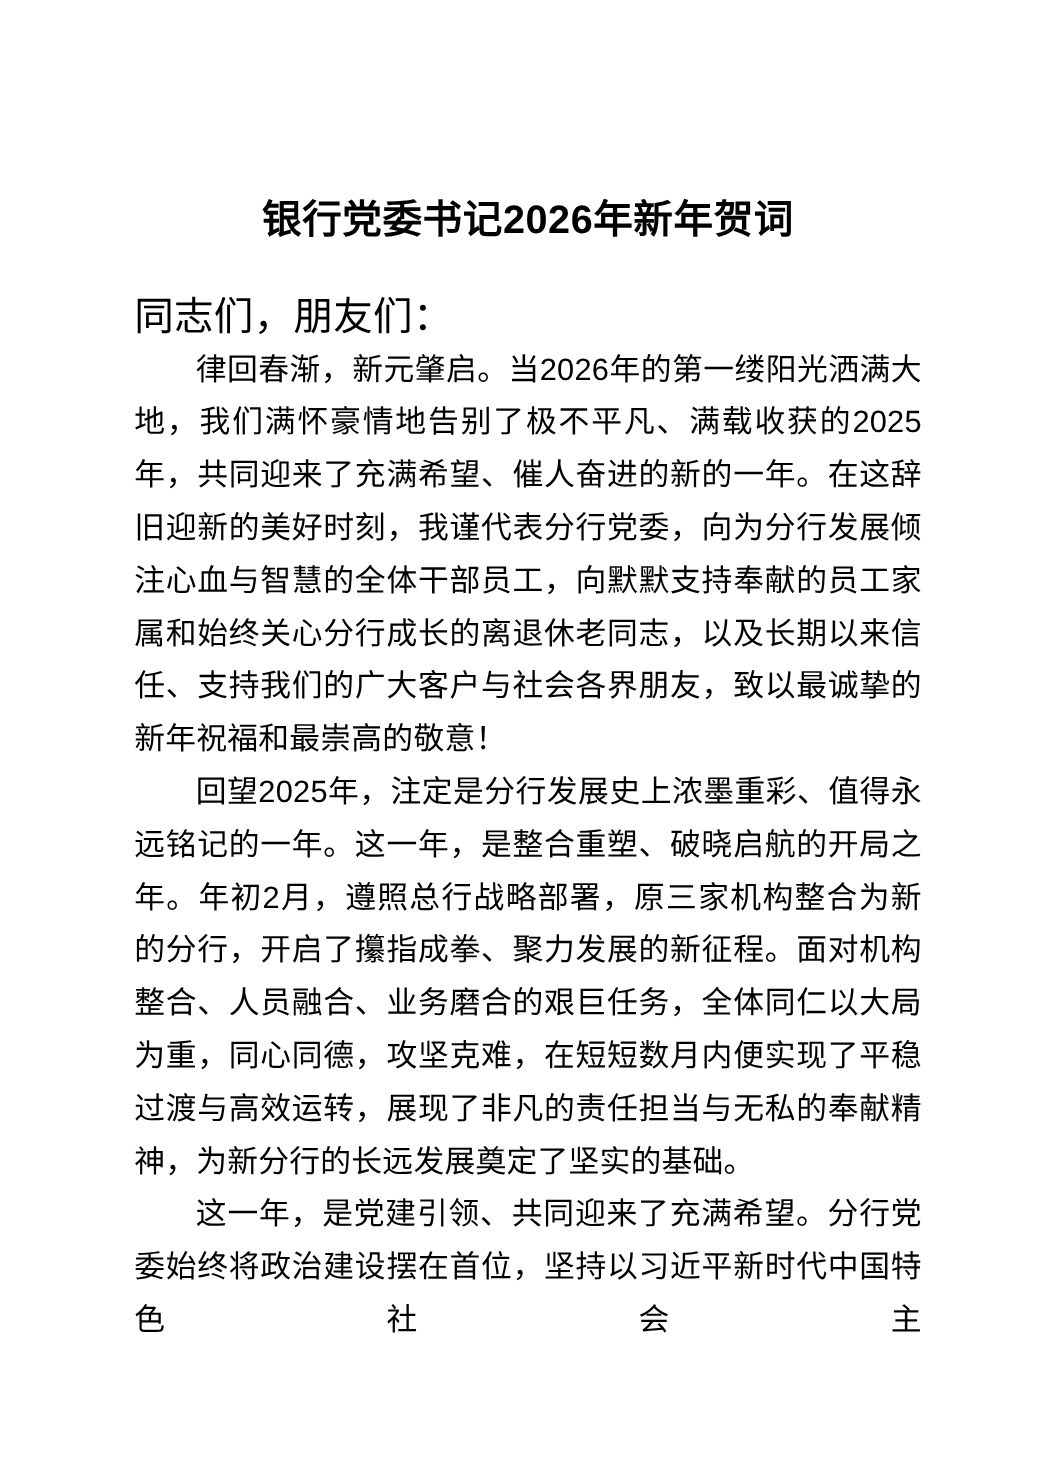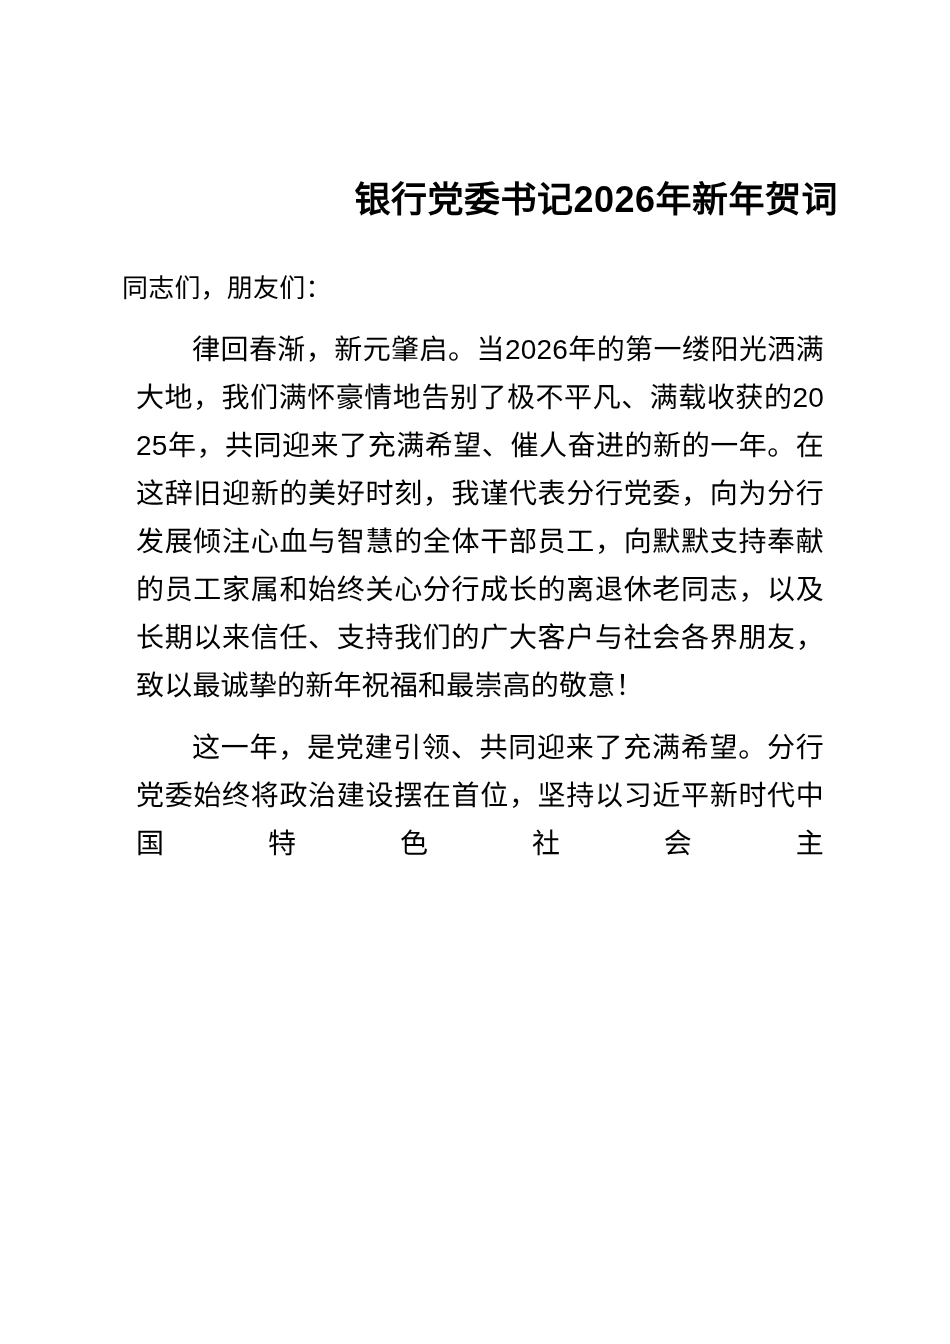--- a/index.html
+++ b/index.html
@@ -27,42 +27,42 @@
     position: absolute;
     left: 122px;
     top: 0;
     width: 716px;
   }
 
   .doc-title {
     font-size: 36px;
     font-weight: 700;
     line-height: 1.0;
-    text-align: right;
+    text-align: center;
     letter-spacing: 0.5px;
     margin: 0;
     padding-top: 182px;
     white-space: nowrap;
   }
 
   .salutation {
-    font-size: 26px;
+    font-size: 36px;
     font-weight: 400;
     line-height: 48px;
     margin: 0;
     padding-top: 46px;
     text-align: left;
     letter-spacing: 0.2px;
   }
 
   .para {
     font-size: 28px;
     font-weight: 400;
     line-height: 48px;
-    margin: 14px;
+    margin: 0;
     text-align: justify;
     text-align-last: left;
     text-justify: inter-character;
     text-indent: 2em;
     letter-spacing: 0.2px;
     word-break: break-all;
   }
 
   .para.truncated {
     text-align-last: justify;
@@ -73,17 +73,18 @@
 
 <div class="page">
   <div class="page-body">
 
     <h1 class="doc-title">银行党委书记2026年新年贺词</h1>
 
     <p class="salutation">同志们，朋友们：</p>
 
     <p class="para">律回春渐，新元肇启。当2026年的第一缕阳光洒满大地，我们满怀豪情地告别了极不平凡、满载收获的2025年，共同迎来了充满希望、催人奋进的新的一年。在这辞旧迎新的美好时刻，我谨代表分行党委，向为分行发展倾注心血与智慧的全体干部员工，向默默支持奉献的员工家属和始终关心分行成长的离退休老同志，以及长期以来信任、支持我们的广大客户与社会各界朋友，致以最诚挚的新年祝福和最崇高的敬意！</p>
 
+    <p class="para">回望2025年，注定是分行发展史上浓墨重彩、值得永远铭记的一年。这一年，是整合重塑、破晓启航的开局之年。年初2月，遵照总行战略部署，原三家机构整合为新的分行，开启了攥指成拳、聚力发展的新征程。面对机构整合、人员融合、业务磨合的艰巨任务，全体同仁以大局为重，同心同德，攻坚克难，在短短数月内便实现了平稳过渡与高效运转，展现了非凡的责任担当与无私的奉献精神，为新分行的长远发展奠定了坚实的基础。</p>
 
     <p class="para truncated">这一年，是党建引领、共同迎来了充满希望。分行党委始终将政治建设摆在首位，坚持以习近平新时代中国特色社会主</p>
 
   </div>
 </div>
 
 </body></html>

